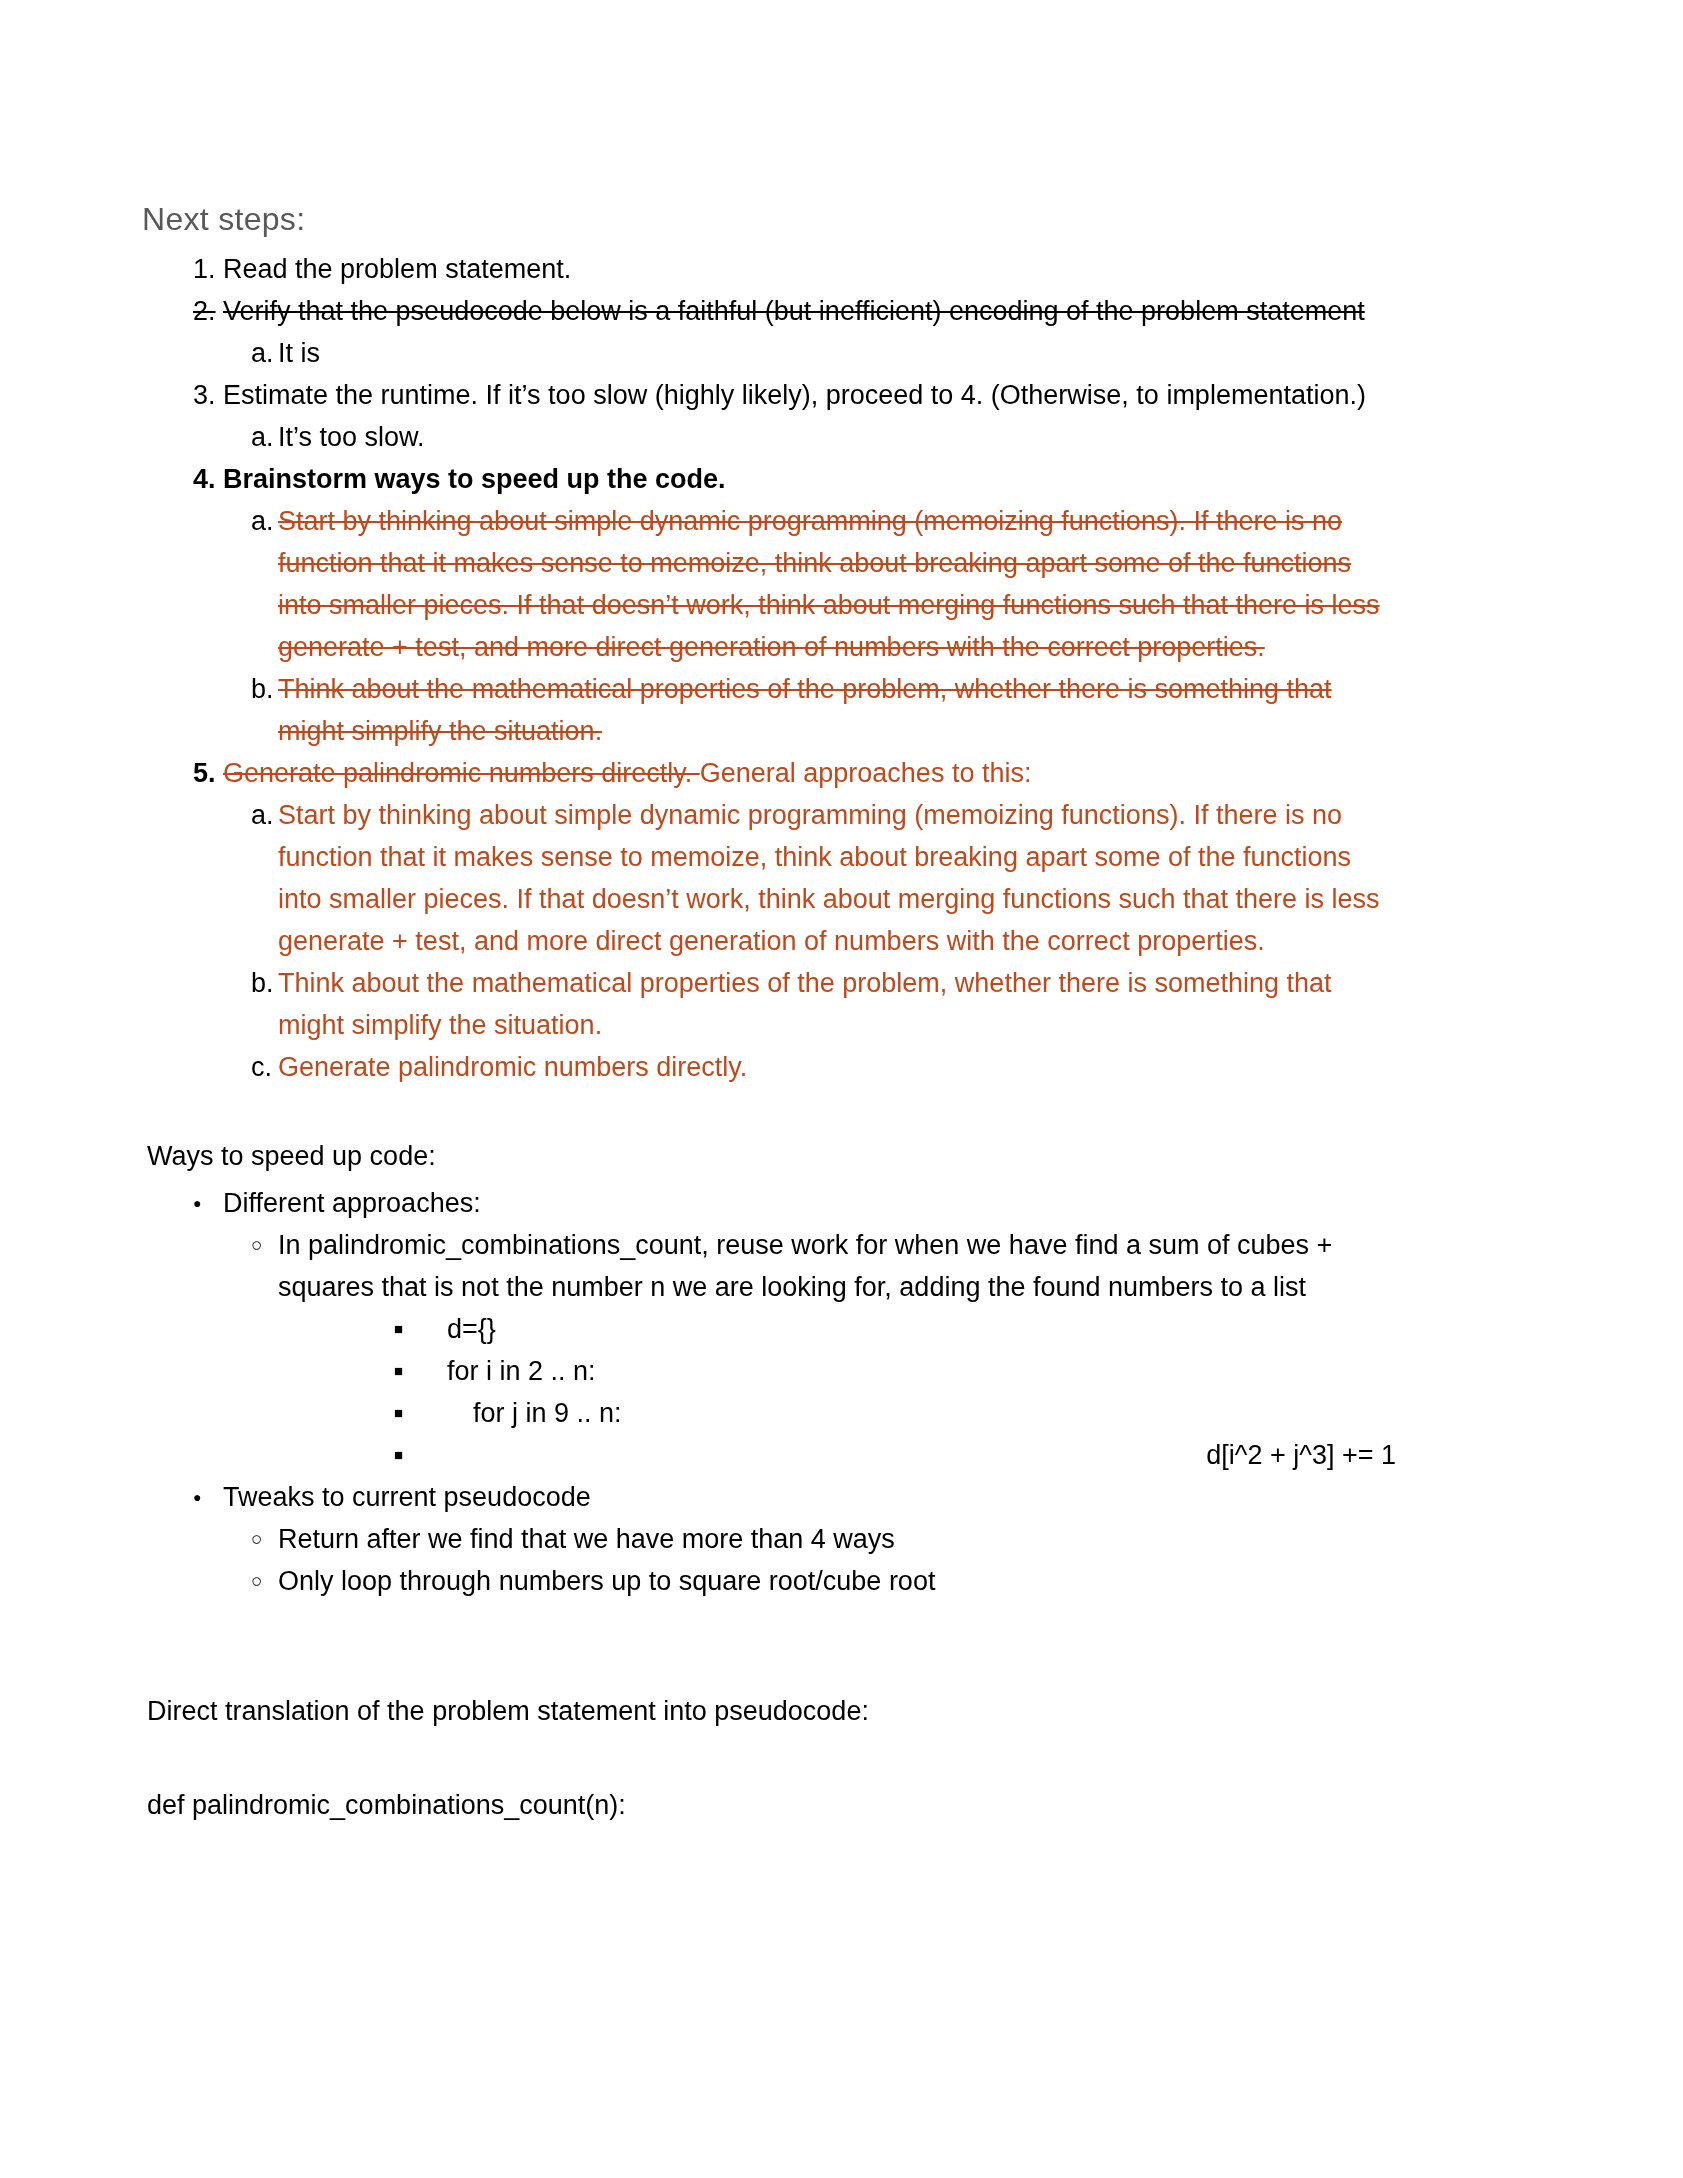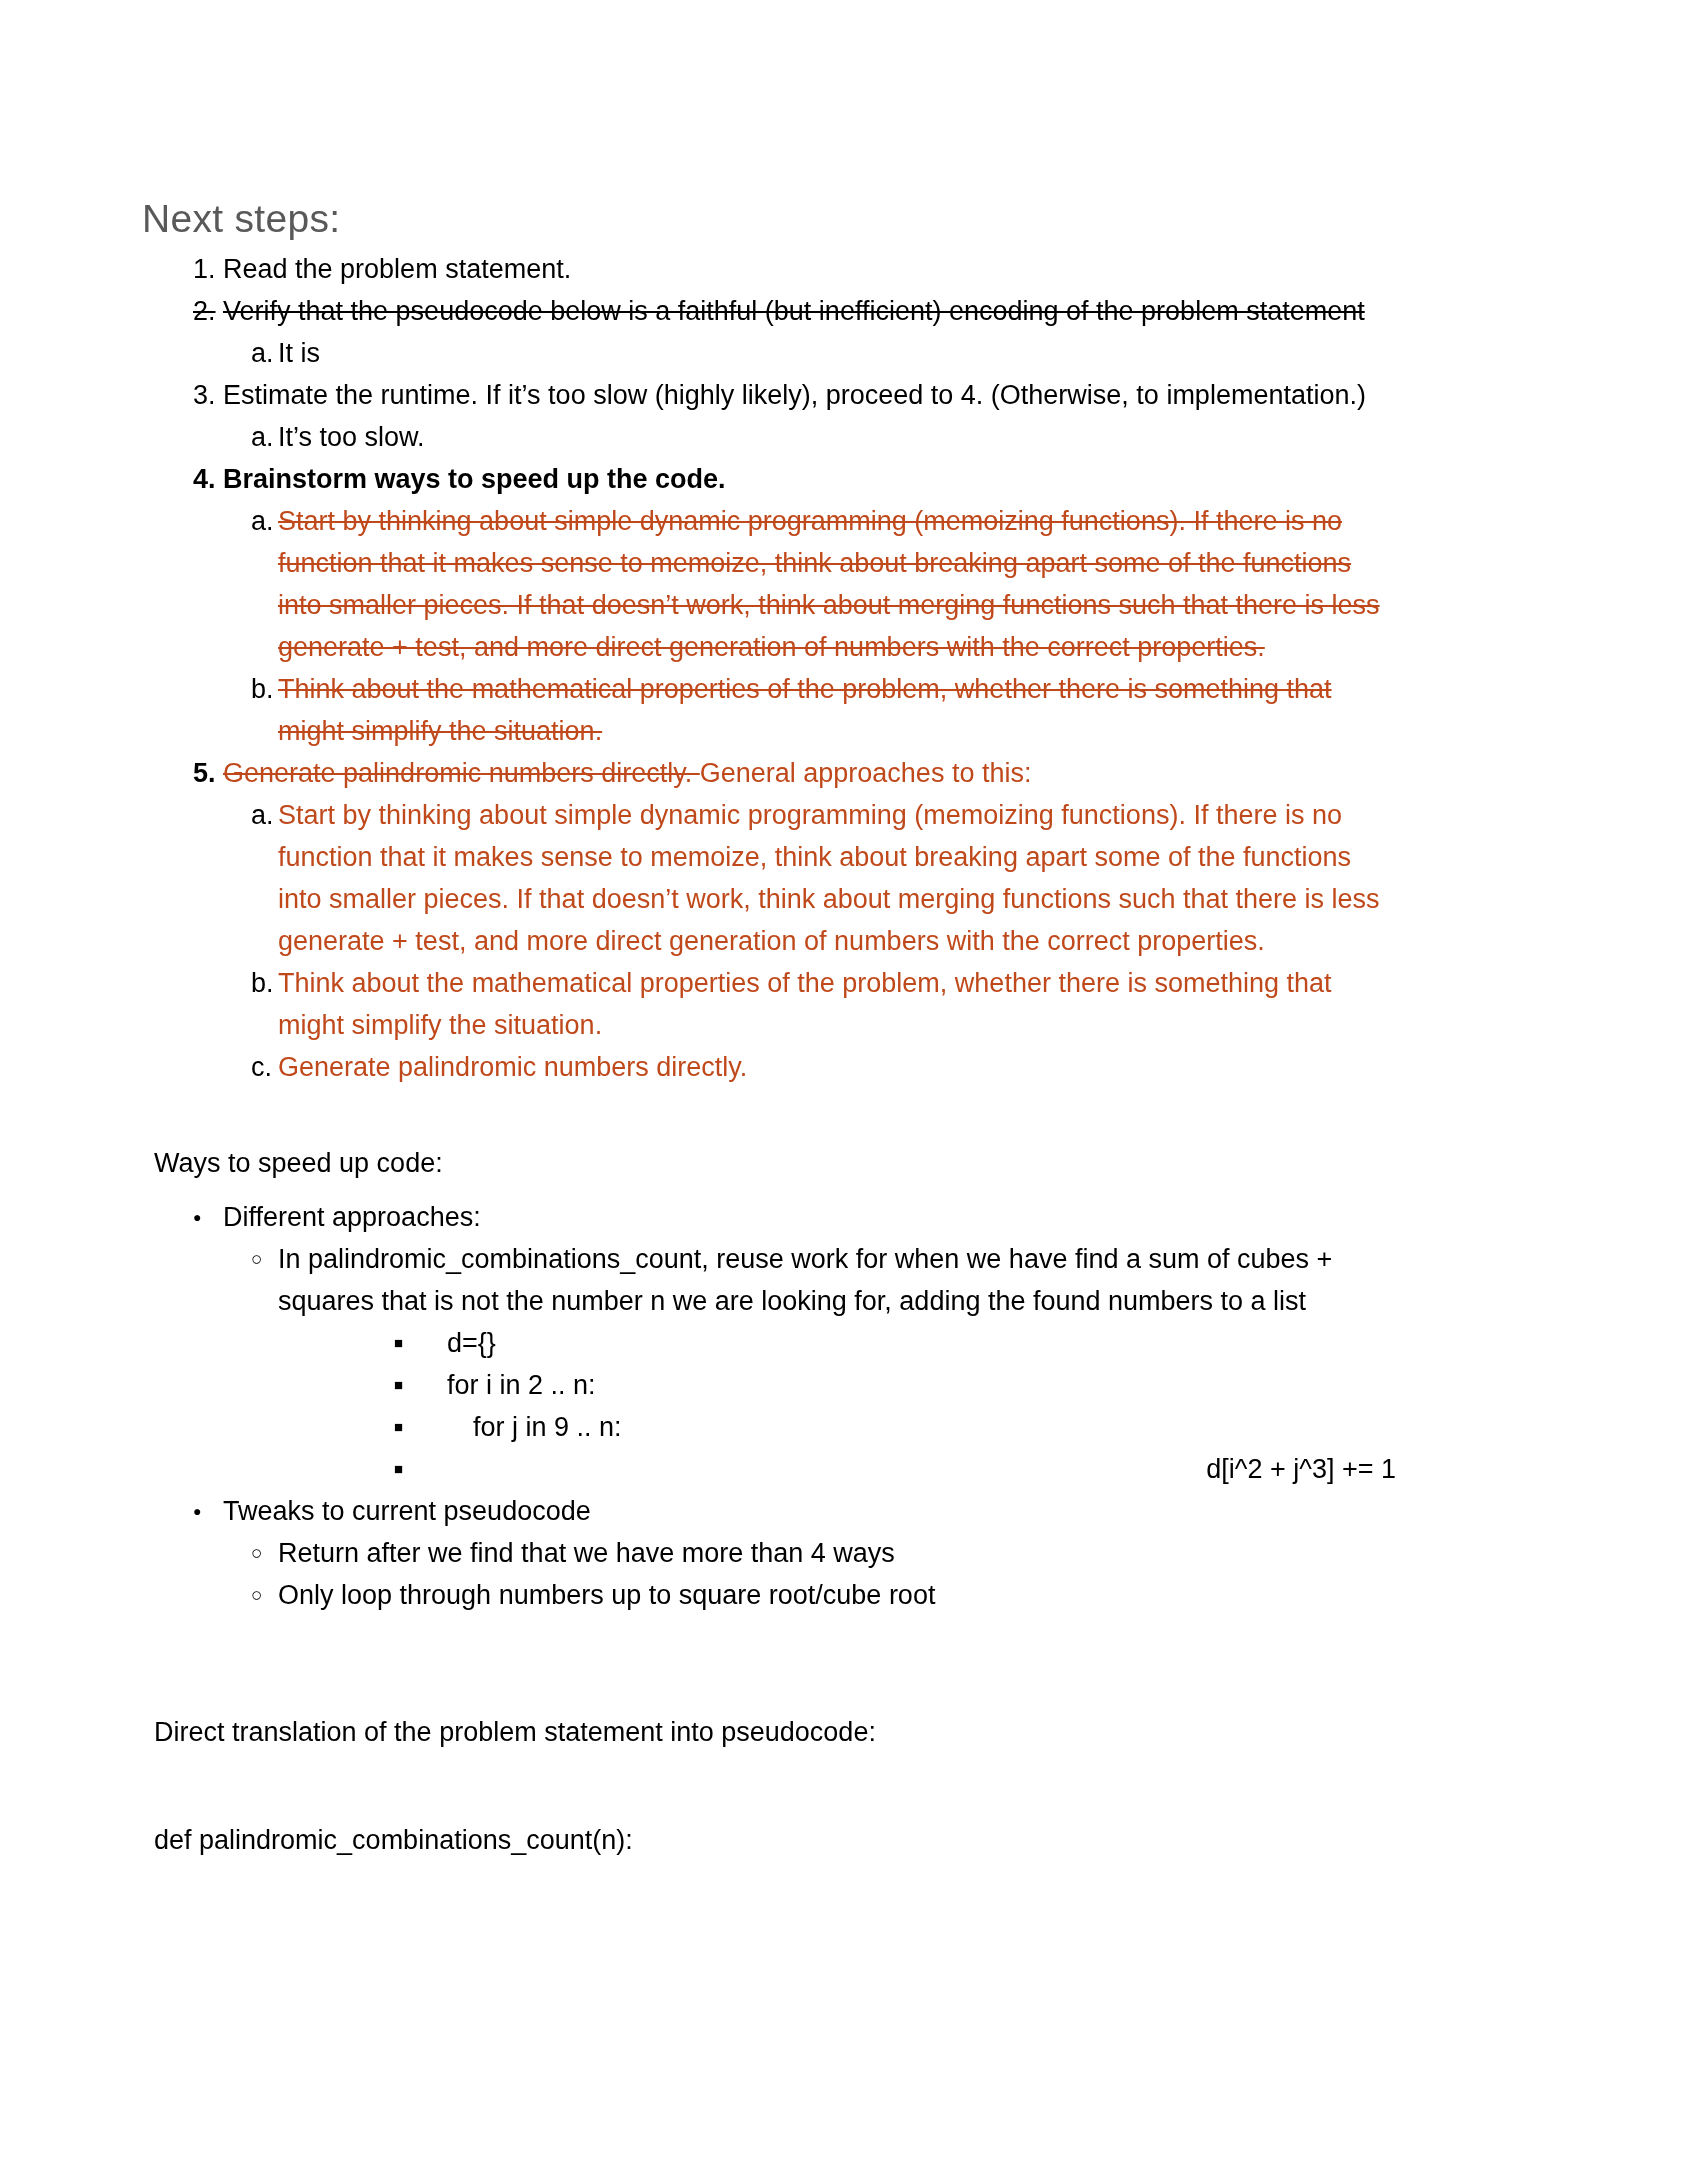--- a/index.html
+++ b/index.html
@@ -7,36 +7,36 @@
     width:1683px; height:2178px;
     font-family:"Liberation Sans","DejaVu Sans",sans-serif;
     font-size:27px; line-height:42px; color:#000000;
   }
   .page {
     box-sizing:border-box; width:1683px; height:2178px;
     padding:197px 287px 0 142px; overflow:hidden; background:#ffffff;
   }
   .doc-heading {
     margin:0 0 7px 0;
-    font-size:39px; line-height:44px; font-weight:400;
+    font-size:32px; line-height:44px; font-weight:400;
     color:var(--gray,#595959); letter-spacing:0.3px;
   }
   .row { display:flex; }
   .marker { flex:0 0 auto; }
   .txt { flex:1 1 auto; min-width:0; }
   .l1 > .marker { margin-left:51px; width:30px; }
   .l2 > .marker { margin-left:109px; width:27px; }
   .l3 > .marker { margin-left:252px; width:53px; }
   .glyph.disc   { font-size:14px; }
   .glyph.circle { font-size:19px; }
   .glyph.square { font-size:15px; }
   .bold { font-weight:700; }
   .strike { text-decoration:line-through; text-decoration-thickness:2px; }
   .or { color:var(--orange,#C0491B); }
-  .para { margin:12px; }
+  .para { margin:5px; }
   .sp  { height:42px; }
   .sp2 { height:83px; }
   .ind1 { padding-left:26px; }
   .ind2 { padding-left:51px;text-align:right; }
 </style>
 </head>
 <body>
 
 <div class="page">
 

